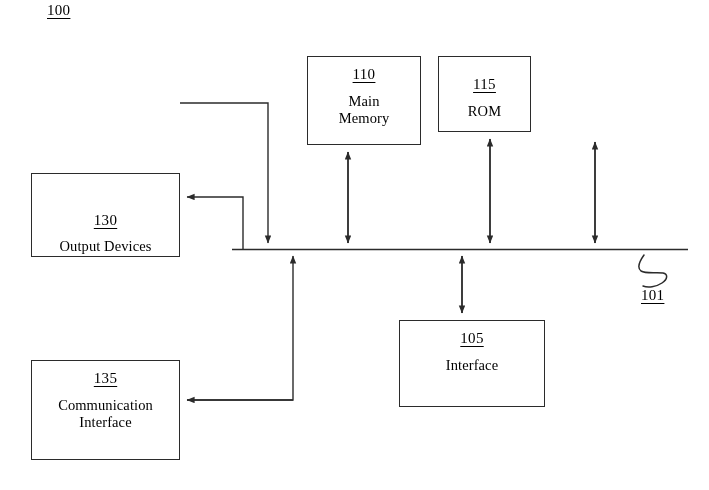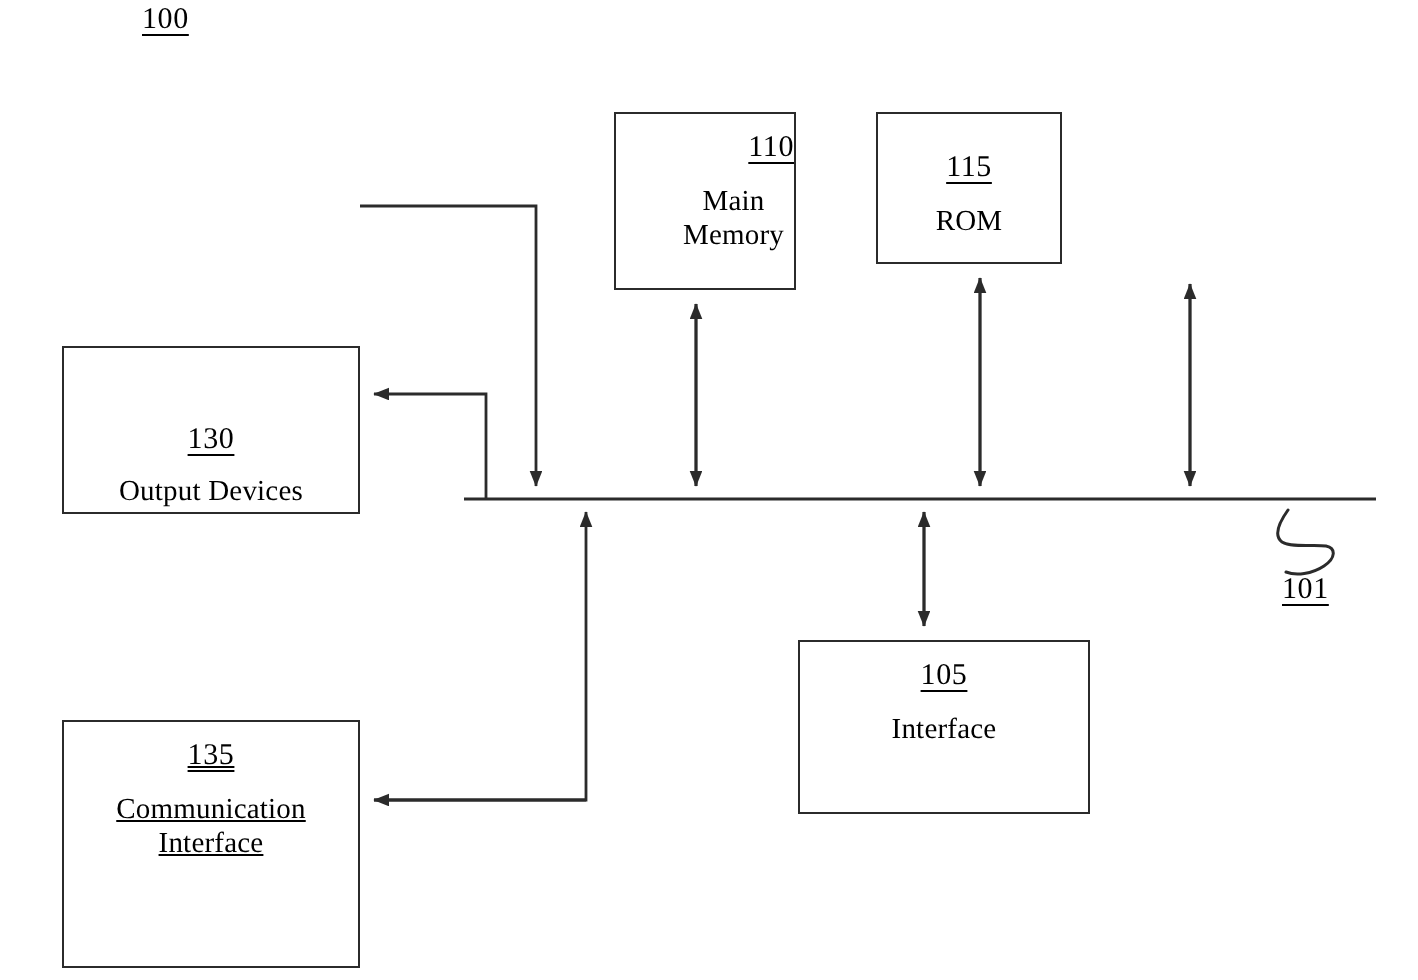--- a/index.html
+++ b/index.html
@@ -68,37 +68,37 @@
     width: 709px;
     height: 490px;
     pointer-events: none;
   }
 </style>
 </head>
 <body>
 
 <div id="figure-canvas">
 
-  <div class="ref-label" style="left:47px; top:3px;margin-left:24px;">100</div>
+  <div class="ref-label" style="left:47px; top:3px;">100</div>
 
   <div class="ref-label" style="left:641px; top:288px;">101</div>
 
 
   <div class="block" style="left:31px; top:173px; width:149px; height:84px;justify-content:flex-end;">
     <div class="block-num">130</div>
     <div class="block-title">Output Devices</div>
   </div>
 
-  <div class="block" style="left:31px; top:360px; width:149px; height:124px;text-decoration:underline;">
+  <div class="block" style="left:31px; top:360px; width:149px; height:100px;">
     <div class="block-num">135</div>
     <div class="block-title">Communication
 Interface</div>
   </div>
 
-  <div class="block" style="left:307px; top:56px; width:91px; height:89px;align-items:flex-end;">
+  <div class="block" style="left:307px; top:56px; width:114px; height:89px;">
     <div class="block-num">110</div>
     <div class="block-title">Main
 Memory</div>
   </div>
 
   <div class="block" style="left:438px; top:56px; width:93px; height:76px;justify-content:center;">
     <div class="block-num">115</div>
     <div class="block-title">ROM</div>
   </div>
 

